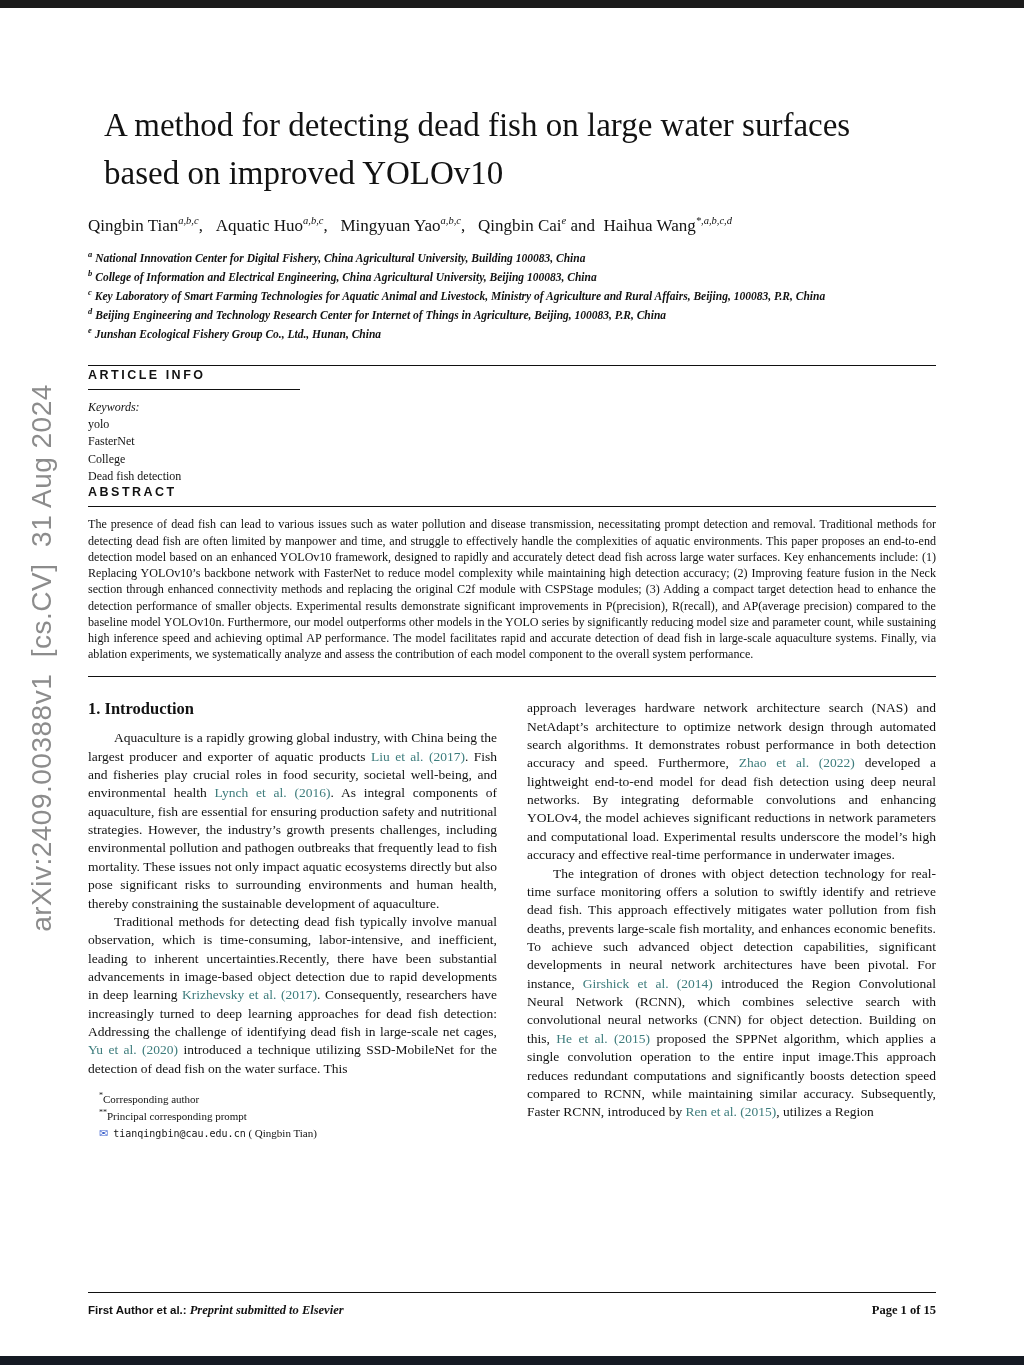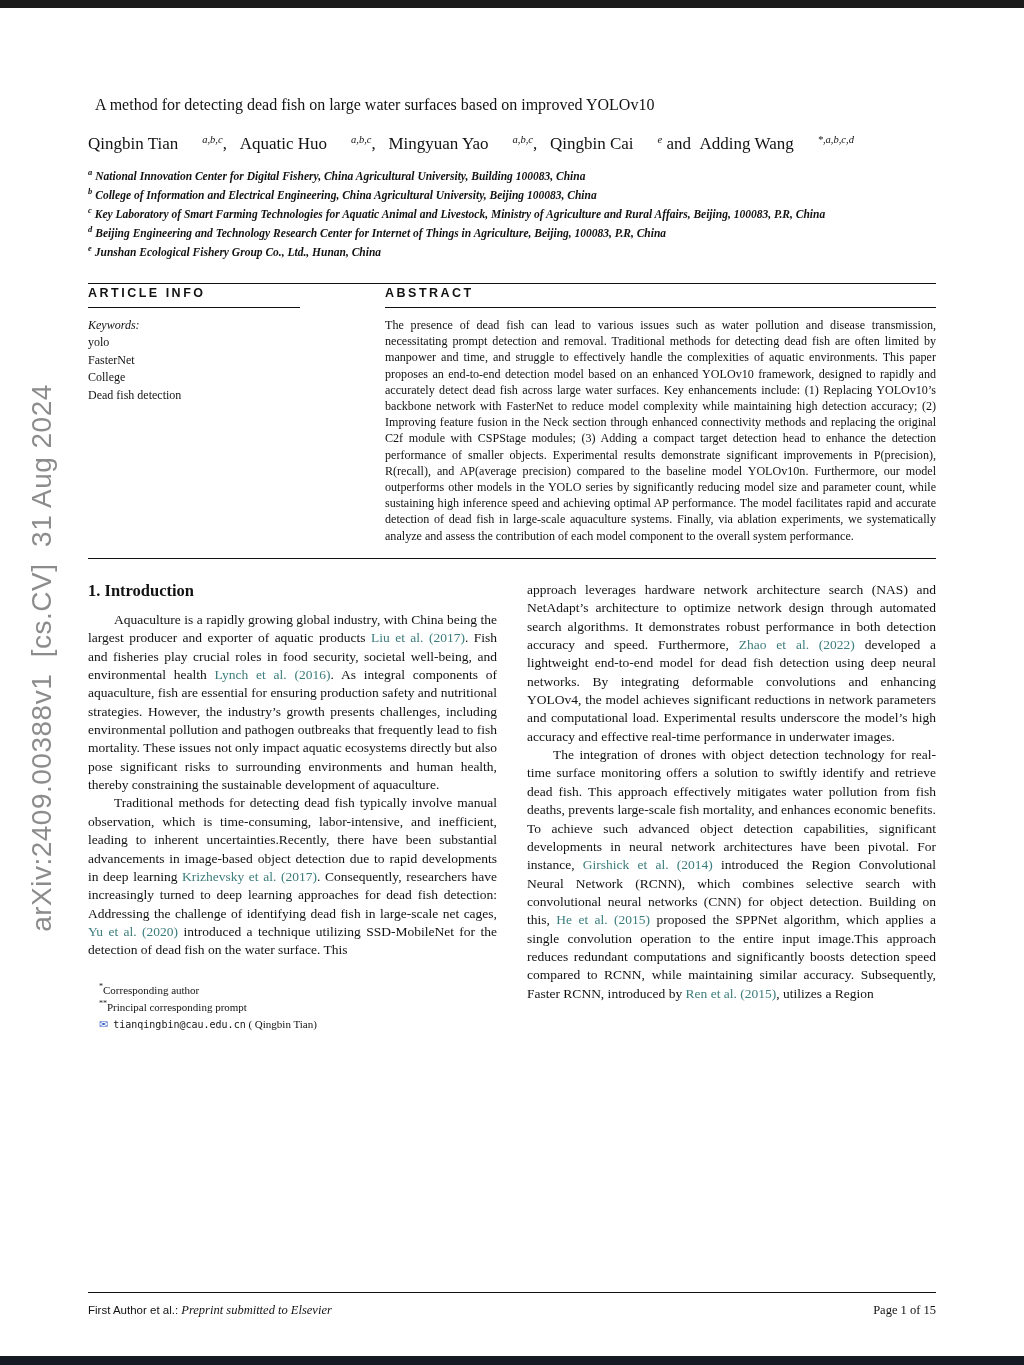--- a/index.html
+++ b/index.html
@@ -13,69 +13,69 @@
   .page{position:relative;width:1024px;height:1365px;background:#ffffff;
         font-family:"Liberation Serif",serif;color:#121212;overflow:hidden;}
   .edge-bar{position:absolute;left:0;width:100%;}
   .edge-bar.top{top:0;height:8px;background:#1b1b1b;}
   .edge-bar.bottom{bottom:0;height:9px;background:#151a23;}
   .watermark{position:absolute;left:42px;top:658px;
              transform:translate(-50%,-50%) rotate(-90deg);
              white-space:pre;font-family:"Liberation Sans",sans-serif;
              font-size:28px;color:var(--watermark-color);letter-spacing:0.5px;}
   .main{position:absolute;left:88px;top:86px;width:848px;}
-  .title{font-size:16px;font-weight:normal;line-height:1.45;margin:7px;}
+  .title{font-size:33px;font-weight:normal;line-height:1.45;margin:16px;}
   .authors{margin-top:18px;font-size:17px;}
-  .authors sup{font-size:10.5px;font-style:italic;line-height:0;margin-left:24px;}
+  .authors sup{font-size:10.5px;font-style:italic;line-height:0;}
   .affiliations{margin-top:13px;}
   .affiliation{font-size:11.5px;font-style:italic;font-weight:bold;
                line-height:1.65;white-space:nowrap;}
   .affiliation sup{font-size:8.5px;margin-right:3px;line-height:0;}
   .info-box{display:flex;margin-top:21px;border-top:1px solid var(--rule-color);
-            border-bottom:1px solid var(--rule-color);padding:2px 0 14px;}
+            border-bottom:1px solid var(--rule-color);padding:2px 0 14px;flex-direction:column;}
   .info-col{width:212px;margin-right:85px;flex:none;}
   .abs-col{flex:1;min-width:0;}
   .box-heading{font-family:"Liberation Sans",sans-serif;font-size:12.5px;
                font-weight:bold;letter-spacing:2.5px;}
   .heading-rule{border-top:1px solid var(--rule-color);margin:7px 0 9px;}
   .kw-label{font-style:italic;font-size:12px;line-height:1.45;}
   .kw{font-size:12px;line-height:1.45;}
   .abs-text{margin:0;font-size:12.1px;line-height:1.34;text-align:justify;}
   .columns{display:flex;margin-top:22px;}
   .col{width:409px;flex:none;}
   .col + .col{margin-left:30px;}
   .section-heading{font-size:16.5px;font-weight:bold;margin:0 0 10px;}
   .para{margin:0;font-size:13.5px;line-height:1.36;text-align:justify;}
   .para.indent{text-indent:26px;}
   .cite{color:var(--cite-color);}
-  .footnotes{margin-top:22px;}
+  .footnotes{margin-top:13px;}
   .fn-line{font-size:11px;line-height:1.55;text-indent:11px;}
   .fn-line sup{font-size:8px;line-height:0;}
   .email-icon{color:var(--email-icon-color);font-size:11px;margin-right:5px;font-style:normal;}
   .email{font-family:"DejaVu Sans Mono",monospace;font-size:10px;}
-  .footer{position:absolute;left:88px;width:848px;top:1292px;}
+  .footer{position:absolute;left:88px;width:848px;top:1292px;font-weight:bold;}
   .footer-rule{border-top:1px solid var(--rule-color);margin-bottom:7px;}
   .footer-row{display:flex;justify-content:space-between;align-items:baseline;}
   .f-author{font-family:"Liberation Sans",sans-serif;font-size:11.5px;}
   .f-preprint{font-style:italic;font-size:12.5px;}
   .f-right{font-size:12.5px;}
 </style>
 </head>
 <body>
 
 <div class="page">
   <div class="edge-bar top"></div>
   <div class="edge-bar bottom"></div>
 
   <div class="watermark">arXiv:2409.00388v1  [cs.CV]  31 Aug 2024</div>
 
   <div class="main">
     <h1 class="title">A method for detecting dead fish on large water surfaces based on improved YOLOv10</h1>
 
-    <div class="authors"><span>Qingbin Tian</span><sup>a,b,c</sup><span>,&nbsp;&nbsp;&nbsp;</span><span>Aquatic Huo</span><sup>a,b,c</sup><span>,&nbsp;&nbsp;&nbsp;</span><span>Mingyuan Yao</span><sup>a,b,c</sup><span>,&nbsp;&nbsp;&nbsp;</span><span>Qingbin Cai</span><sup>e</sup><span>&nbsp;and&nbsp;&nbsp;</span><span>Adding Wang</span><sup>*,a,b,c,d</sup></div>
+    <div class="authors"><span>Qingbin Tian</span><sup>a,b,c</sup><span>,&nbsp;&nbsp;&nbsp;</span><span>Aquatic Huo</span><sup>a,b,c</sup><span>,&nbsp;&nbsp;&nbsp;</span><span>Mingyuan Yao</span><sup>a,b,c</sup><span>,&nbsp;&nbsp;&nbsp;</span><span>Qingbin Cai</span><sup>e</sup><span>&nbsp;and&nbsp;&nbsp;</span><span>Haihua Wang</span><sup>*,a,b,c,d</sup></div>
 
     <div class="affiliations">
         <div class="affiliation"><sup>a</sup><span>National Innovation Center for Digital Fishery, China Agricultural University, Building 100083, China</span></div>
         <div class="affiliation"><sup>b</sup><span>College of Information and Electrical Engineering, China Agricultural University, Beijing 100083, China</span></div>
         <div class="affiliation"><sup>c</sup><span>Key Laboratory of Smart Farming Technologies for Aquatic Animal and Livestock, Ministry of Agriculture and Rural Affairs, Beijing, 100083, P.R, China</span></div>
         <div class="affiliation"><sup>d</sup><span>Beijing Engineering and Technology Research Center for Internet of Things in Agriculture, Beijing, 100083, P.R, China</span></div>
         <div class="affiliation"><sup>e</sup><span>Junshan Ecological Fishery Group Co., Ltd., Hunan, China</span></div>
       </div>
 
     <div class="info-box">

